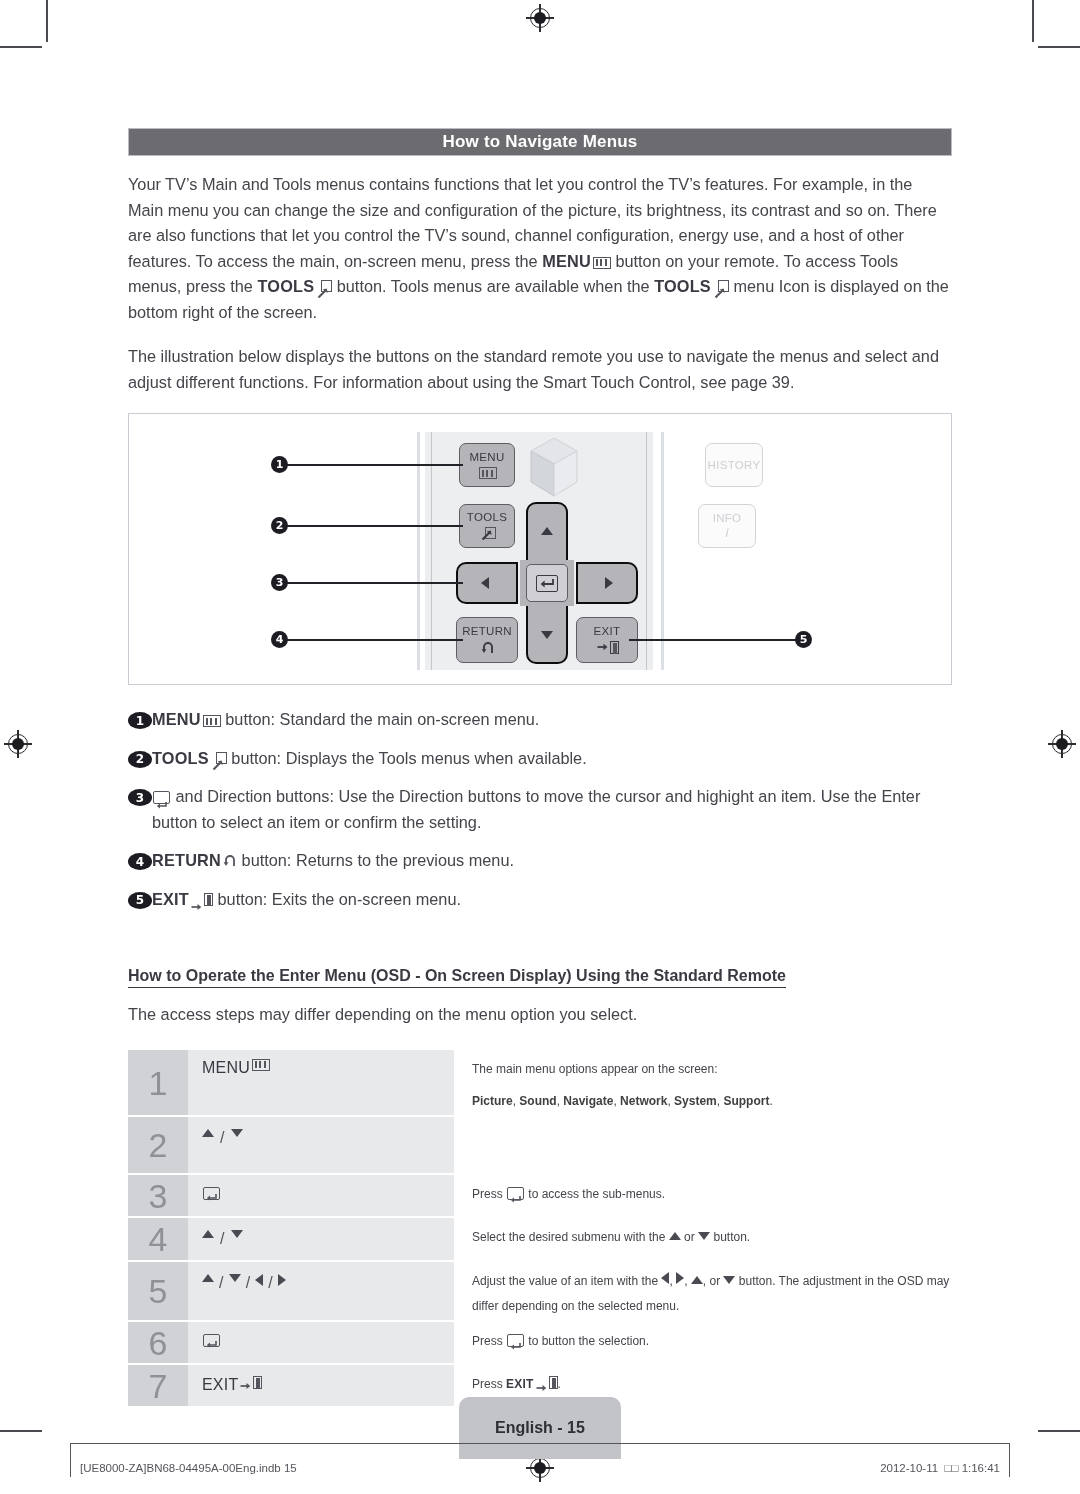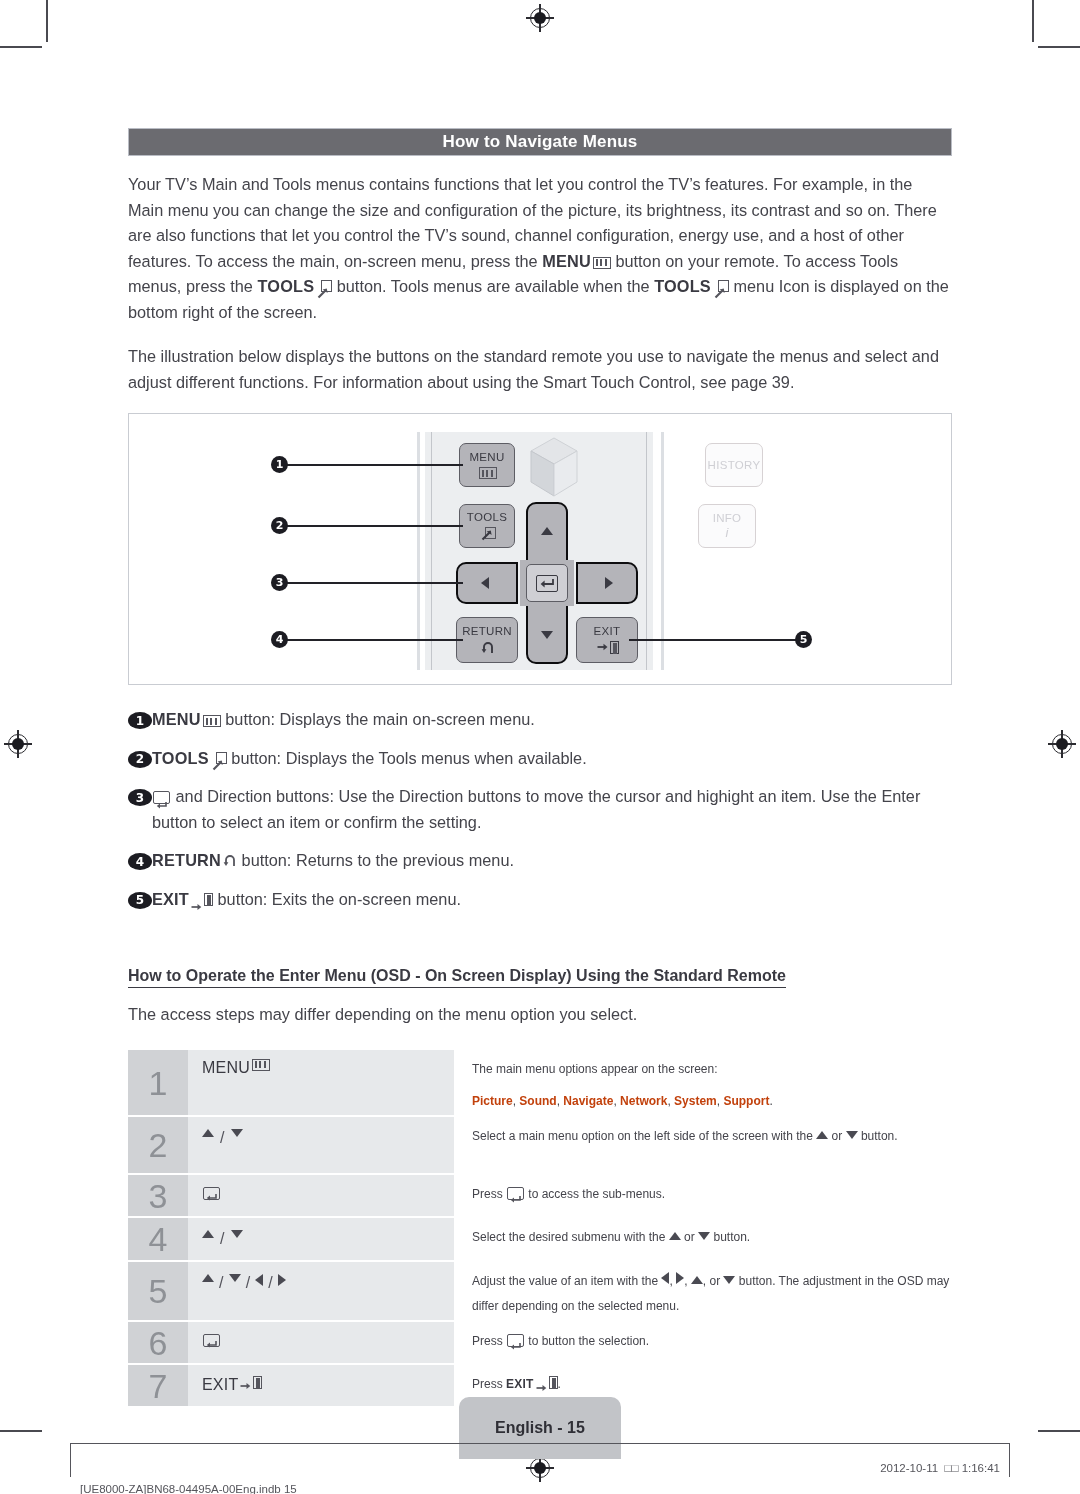--- a/index.html
+++ b/index.html
@@ -176,21 +176,21 @@
   .step .k {
     flex:0 0 266px; background:#e7e9eb;
     display:flex; align-items:flex-start;
     padding:9px 0 0 14px;
     font-size:16px; color:#55555d; letter-spacing:.2px;
   }
   .step .d {
     flex:1 1 auto; padding:7px 0 0 18px;
     font-size:12px; line-height:25.5px; color:#44444b;
   }
-  .step .d .b { font-weight:bold; color:#c2410c; }
+  .step .d .b { font-weight:bold; color:#404040; }
 
   
   .pagebadge {
     position:absolute; left:459px; top:1397px;
     width:162px; height:62px;
     background:#c2c4c8;
     border-radius:10px 10px 0 0;
     display:flex; align-items:center; justify-content:center;
     font-size:16px; font-weight:bold; color:#2f2f36;
   }
@@ -368,21 +368,21 @@
         <span>5</span>
       </div>
   </div>
 
   <div class="desc">
 
     <div class="desc-row">
       <div class="num">
           <span>1</span>
         </div>
-      <div class="txt"><span class="kw">MENU</span><span class="gi ico-menu"><i></i><i></i><i></i></span><span> button: Displays the main on-screen menu.</span></div>
+      <div class="txt"><span class="kw">MENU</span><span class="gi ico-menu"><i></i><i></i><i></i></span><span> button: Standard the main on-screen menu.</span></div>
     </div>
 
     <div class="desc-row">
       <div class="num">
           <span>2</span>
         </div>
       <div class="txt"><span class="kw">TOOLS</span><span class="gi ico-tools"><span class="sq"></span><span class="ar"><svg width="13" height="13" viewBox="0 0 13 13">
                 <path d="M1.5 11.5 L9 4" stroke="#55555d" stroke-width="2.1" fill="none"></path>
                 <path d="M9.8 2.6 L10.6 7.0 L5.6 3.6 Z" fill="#55555d"></path>
               </svg></span></span><span> button: Displays the Tools menus when available.</span></div>
@@ -446,21 +446,20 @@
 
     <div class="step" style="min-height:56px;">
       <div class="n">
           <span>2</span>
         </div>
       <div class="k" style="padding-top:12px;">
           <span class="tri up"></span>
           <span style="margin:0 6px;">/</span>
           <span class="tri down"></span>
         </div>
-      <div class="d"><span>Select a main menu option on the left side of the screen with the </span><span class="tri up"></span><span> or </span><span class="tri down"></span><span> button.</span></div>
     </div>
 
     <div class="step" style="min-height:40px;">
       <div class="n">
           <span>3</span>
         </div>
       <div class="k" style="padding-top:12px;">
           <span class="gi ico-enter">
             <span class="ar"><svg width="14" height="10" viewBox="0 0 14 10">
                 <path d="M11 2 L11 6 L3.5 6" stroke="#55555d" stroke-width="1.6" fill="none"></path>
@@ -544,14 +543,14 @@
 </div>
 
 <div class="pagebadge">
   <span>English - 15</span>
 </div>
 
 <div class="foot-rule" style="left:70px; top:1443px; width:940px;"></div>
 <div class="foot-tick" style="left:70px; top:1443px; height:34px;"></div>
 <div class="foot-tick" style="left:1009px; top:1443px; height:34px;"></div>
 
-<div class="foot-txt" style="left:80px; top:1462px;margin-top:21px;">[UE8000-ZA]BN68-04495A-00Eng.indb   15</div>
+<div class="foot-txt" style="left:80px; top:1462px;">[UE8000-ZA]BN68-04495A-00Eng.indb   15</div>
 <div class="foot-txt" style="right:80px; top:1462px;"><span>2012-10-11</span>&nbsp;&nbsp;<span>□□</span>&nbsp;<span>1:16:41</span></div>
 
 </body></html>

